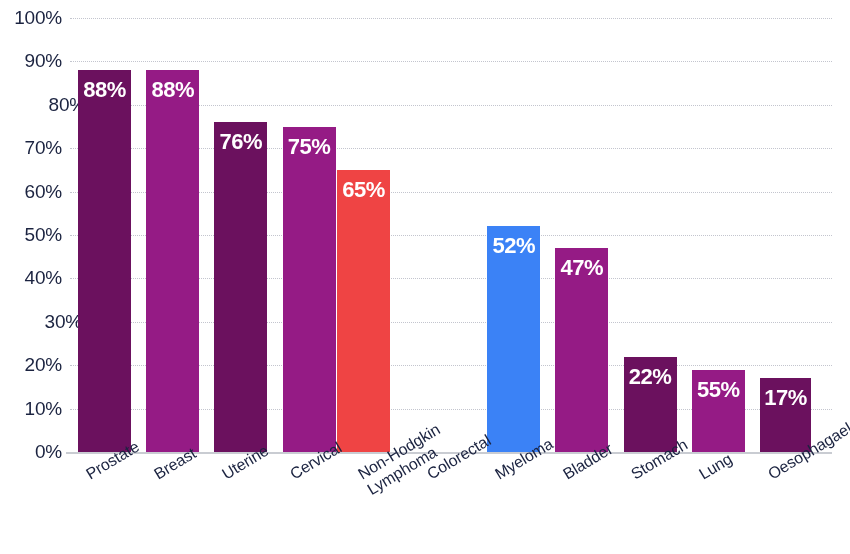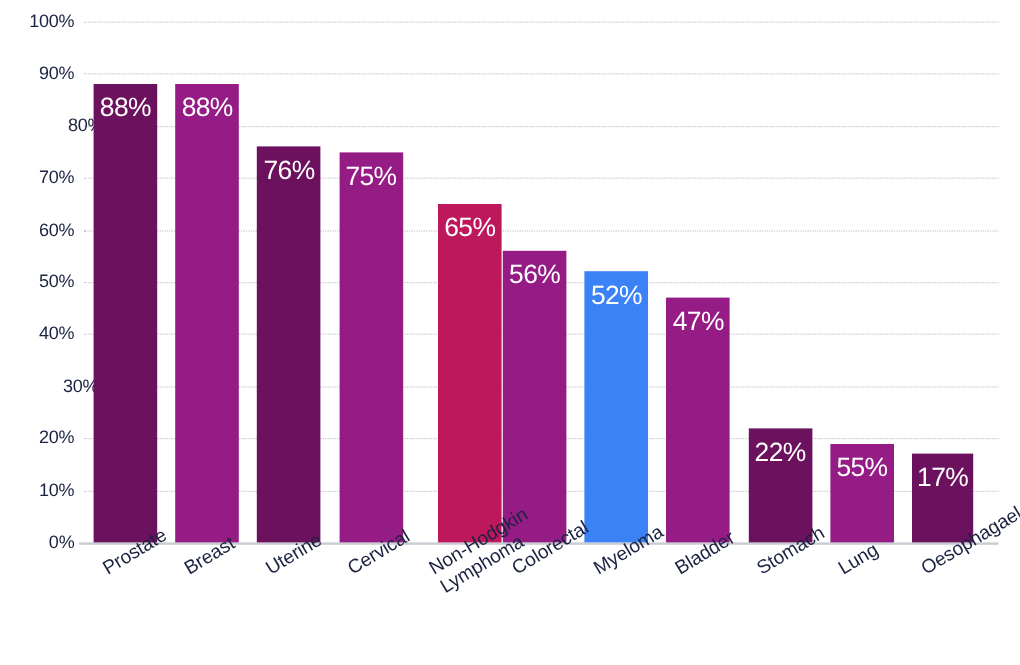--- a/index.html
+++ b/index.html
@@ -31,21 +31,21 @@
     width: 850px;
     height: 554px;
   }
 
   
   .y-tick {
     position: absolute;
     left: 0;
     width: 62px;
     text-align: right;
-    font-size: 15px;
+    font-size: 19px;
     font-weight: 400;
     color: #1b2340;
     letter-spacing: -0.2px;
     transform: translateY(-50%);
     white-space: nowrap;
   }
 
   .gridline {
     position: absolute;
     left: 70px;
@@ -75,21 +75,21 @@
     width: 53px;
   }
   .bar .bar-value {
     position: absolute;
     top: 9px;
     left: 0;
     width: 100%;
     text-align: center;
     color: #ffffff;
     font-size: 22px;
-    font-weight: 400;
+    font-weight: 700;
     letter-spacing: -0.5px;
     line-height: 1;
     white-space: nowrap;
   }
 
   
   .x-labels-layer {
     position: absolute;
     left: 0;
     top: 454px;
@@ -150,25 +150,22 @@
       </div>
       <div class="bar" title="Breast 88%" style="left: 146.2px; width: 53px; height: 381.92px; background: rgb(149, 27, 133);">
         <span class="bar-value" style="color: rgb(255, 255, 255);">88%</span>
       </div>
       <div class="bar" title="Uterine 76%" style="left: 214.4px; width: 53px; height: 329.84px; background: rgb(107, 17, 94);">
         <span class="bar-value" style="color: rgb(255, 255, 255);">76%</span>
       </div>
       <div class="bar" title="Cervical 75%" style="left: 282.6px; width: 53px; height: 325.5px; background: rgb(149, 27, 133);">
         <span class="bar-value" style="color: rgb(255, 255, 255);">75%</span>
       </div>
-      <div class="bar" title="Non-Hodgkin Lymphoma 65%" style="left: 365px; width: 53px; height: 282.1px; background: #be185d;">
+      <div class="bar" title="Non-Hodgkin Lymphoma 65%" style="left: 337px; width: 53px; height: 282.1px; background: #ef4444;">
         <span class="bar-value" style="color: rgb(255, 255, 255);">65%</span>
-      </div>
-      <div class="bar" title="Colorectal 56%" style="left: 419px; width: 53px; height: 243.04px; background: rgb(149, 27, 133);">
-        <span class="bar-value" style="color: rgb(255, 255, 255);">56%</span>
       </div>
       <div class="bar" title="Myeloma 52%" style="left: 487.2px; width: 53px; height: 225.68px; background: #3b82f6;">
         <span class="bar-value" style="color: rgb(255, 255, 255);">52%</span>
       </div>
       <div class="bar" title="Bladder 47%" style="left: 555.4px; width: 53px; height: 203.98px; background: rgb(149, 27, 133);">
         <span class="bar-value" style="color: rgb(255, 255, 255);">47%</span>
       </div>
       <div class="bar" title="Stomach 22%" style="left: 623.6px; width: 53px; height: 95.48px; background: rgb(107, 17, 94);">
         <span class="bar-value" style="color: rgb(255, 255, 255);">22%</span>
       </div>

